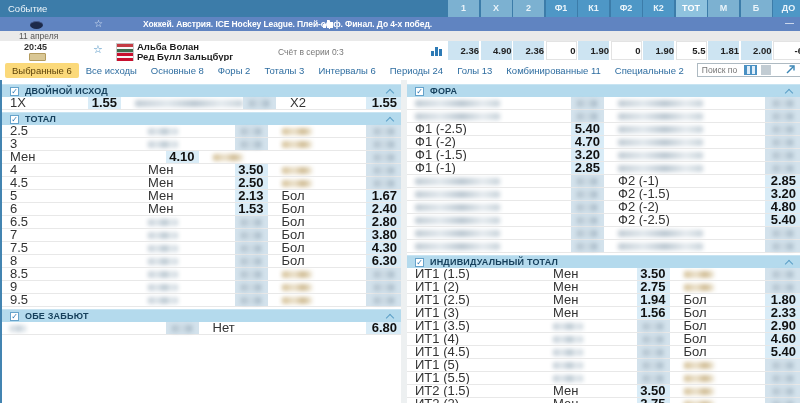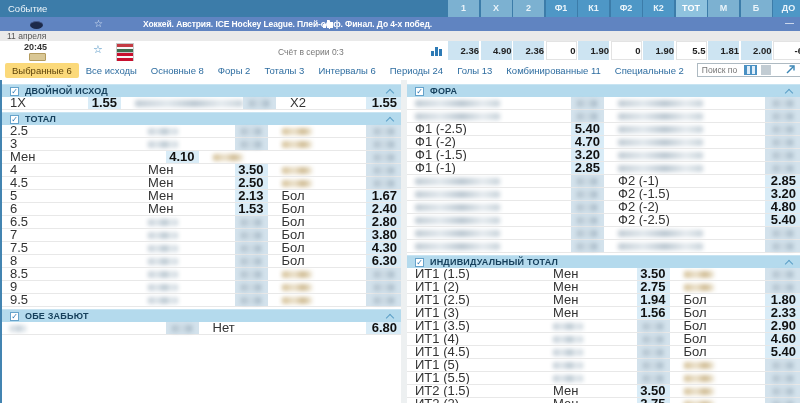--- a/index.html
+++ b/index.html
@@ -14,21 +14,21 @@
   
   .band{position:absolute;top:17px;left:0;right:0;height:14px;background:#6084c1;}
   .puck{position:absolute;left:30px;top:4px;width:13px;height:7px;border-radius:50%;background:#1c2a4a;border-top:1.5px solid #44598a;}
   .bstar{position:absolute;left:94px;top:0;font-size:10px;line-height:14px;color:#dfeaf8;}
   .band .bt{position:absolute;left:143px;top:0;line-height:14px;font-size:8.5px;font-weight:bold;color:#fff;letter-spacing:-0.1px;white-space:nowrap;}
   .bandchart{position:absolute;left:323px;top:3px;display:flex;align-items:flex-end;gap:1px;height:8px;}
   .bandchart i{display:block;width:2.5px;background:#fff;}
   .minim{position:absolute;right:6px;top:0;line-height:13px;font-size:9px;color:#fff;}
   
   .daterow{position:absolute;top:31px;left:0;right:0;height:10px;background:#eaeaea;border-bottom:1px solid #dadada;}
-  .daterow span{position:absolute;left:7px;top:0;line-height:10px;font-size:8.5px;color:#555;}
+  .daterow span{position:absolute;left:19px;top:0;line-height:10px;font-size:8.5px;color:#555;}
   
   .eventrow{position:absolute;top:41px;left:0;right:0;height:20px;background:#fff;}
   .etime{position:absolute;left:24px;top:1px;font-size:9px;font-weight:bold;color:#333;}
   .ebadge{position:absolute;left:29px;top:12px;width:15px;height:6px;background:#d9c795;border:1px solid #b49b5e;border-radius:1px;}
   .estar{position:absolute;left:93px;top:2px;font-size:11px;color:#4a90c2;line-height:12px;}
   .flag{position:absolute;left:116px;width:16px;height:8px;border:0.5px solid #c9c9c9;display:flex;flex-direction:column;}
   .flag i{display:block;flex:1;}
   .teams{position:absolute;left:137px;top:1px;font-size:9.5px;font-weight:bold;color:#1c1c1c;line-height:9.5px;}
   .teams div{white-space:nowrap;}
   .serie{position:absolute;left:278px;top:6px;font-size:8.5px;color:#777;}
@@ -117,20 +117,24 @@
     <span class="flag" style="top:2px">
       <i style="background:#c43b44"></i>
         <i style="background:#f7f7f7"></i>
         <i style="background:#3f6e4f"></i>
     </span>
     <span class="flag" style="top:11px">
       <i style="background:#c8102e"></i>
         <i style="background:#f7f7f7"></i>
         <i style="background:#c8102e"></i>
     </span>
+    <div class="teams">
+      <div>Альба Волан</div>
+      <div>Ред Булл Зальцбург</div>
+    </div>
     <span class="serie">Счёт в серии 0:3</span>
     <span class="oddbars">
         <i style="height:5px"></i>
         <i style="height:9px"></i>
         <i style="height:7px"></i>
       </span>
     <div class="oddscells" id="oddscells">
         <div class="oc blue">2.36</div>
         <div class="oc blue">4.90</div>
         <div class="oc blue">2.36</div>

